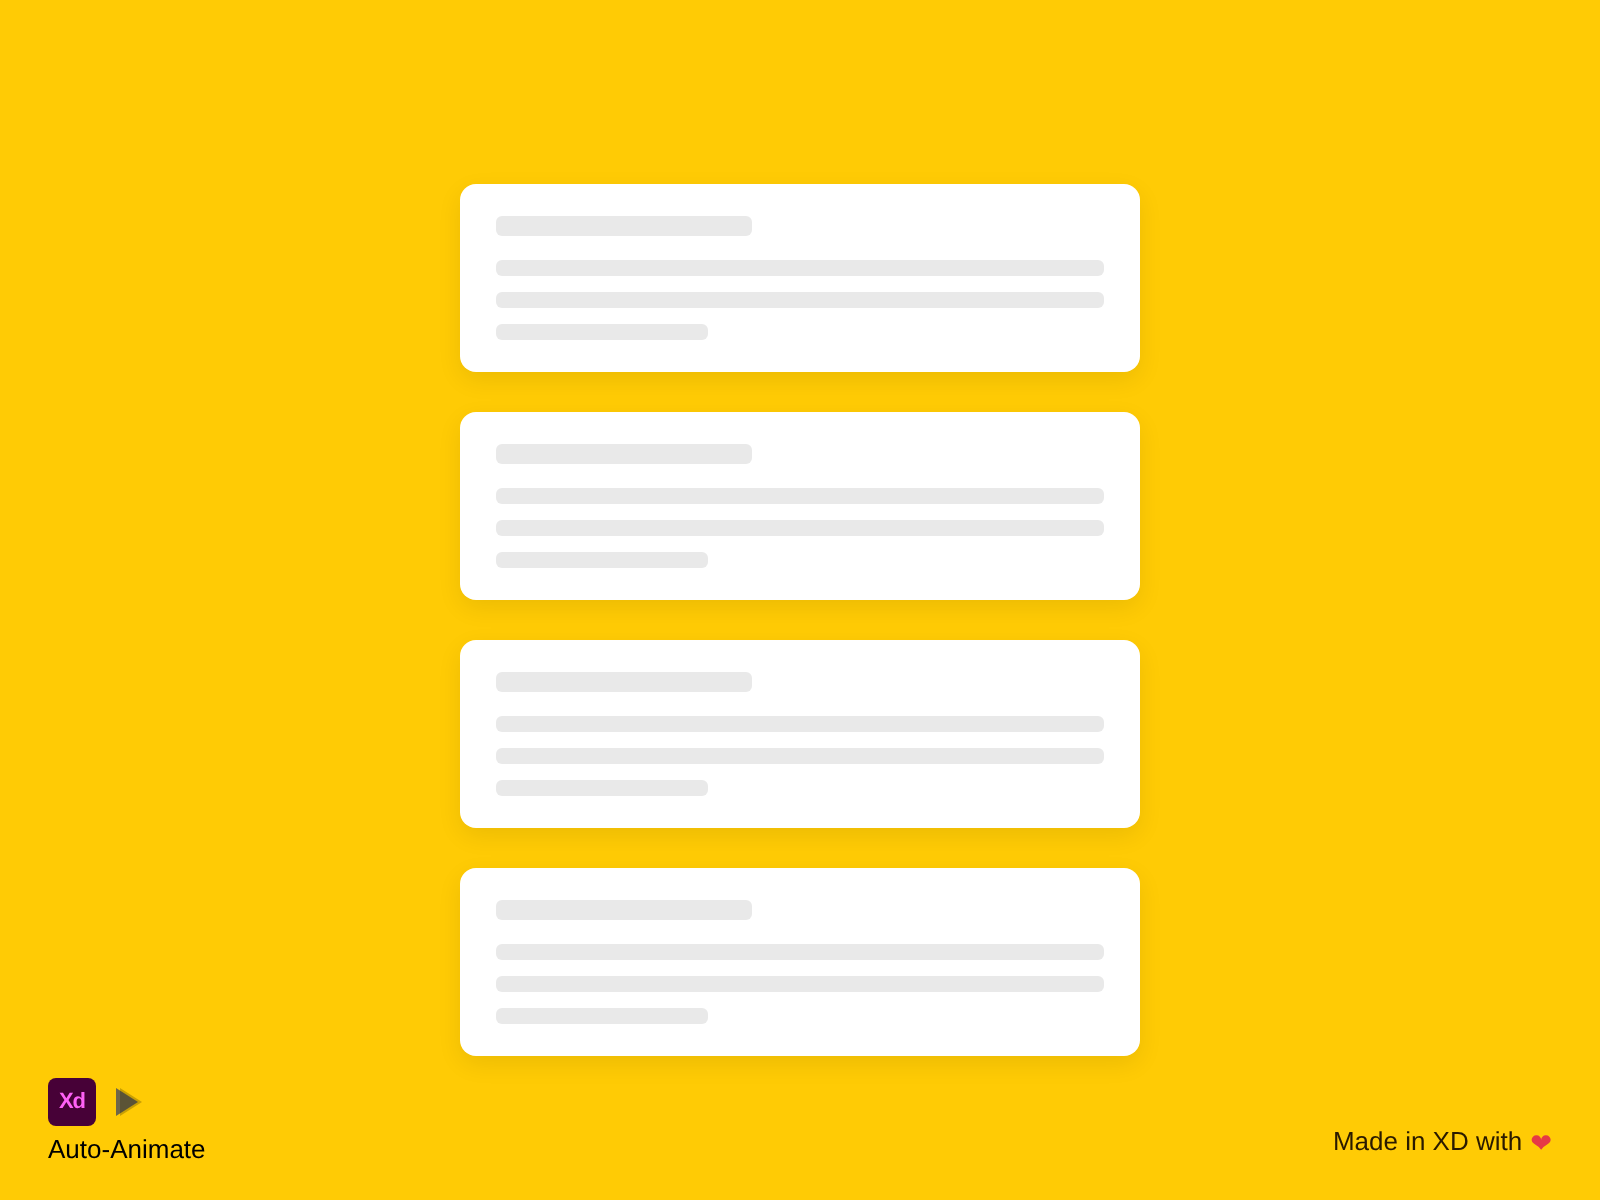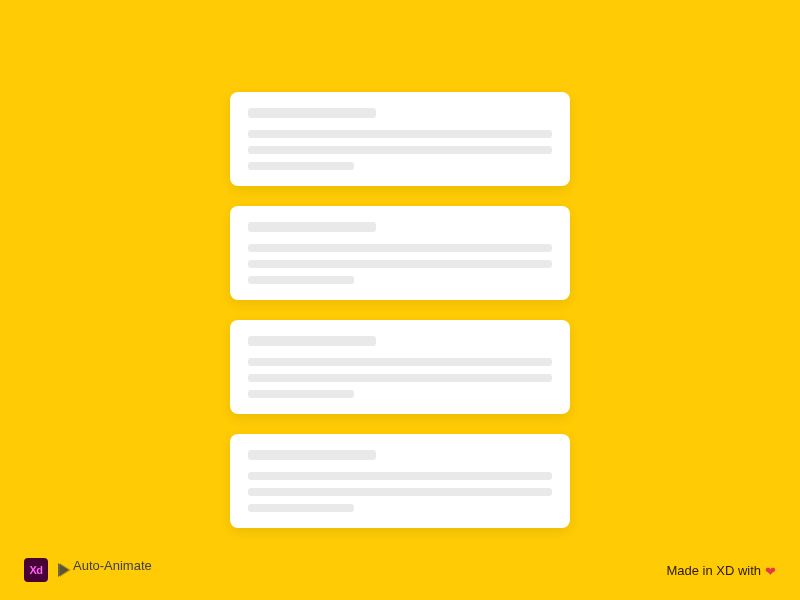--- a/index.html
+++ b/index.html
@@ -52,21 +52,21 @@
       width: 100%;
     }
     .skeleton-body-3 {
       width: 35%;
     }
     .bottom-left {
       position: absolute;
       left: 24px;
       bottom: 18px;
       display: flex;
-      flex-direction: row;
+      flex-direction: column;
       gap: 4px;
     }
     .icon-row {
       display: flex;
       align-items: center;
       gap: 10px;
     }
     .xd-logo {
       width: 24px;
       height: 24px;
@@ -97,21 +97,21 @@
       width: 0;
       height: 0;
       border-left: 11px solid rgba(0,0,0,0.25);
       border-top: 7px solid transparent;
       border-bottom: 7px solid transparent;
       transform: translateX(2px);
       z-index: -1;
     }
     .auto-animate-label {
       font-size: 13px;
-      color: #404040;
+      color: #000000;
       font-weight: 400;
     }
     .bottom-right {
       position: absolute;
       right: 24px;
       bottom: 22px;
       font-size: 13px;
       color: #2a1a00;
       display: flex;
       align-items: flex-end;

